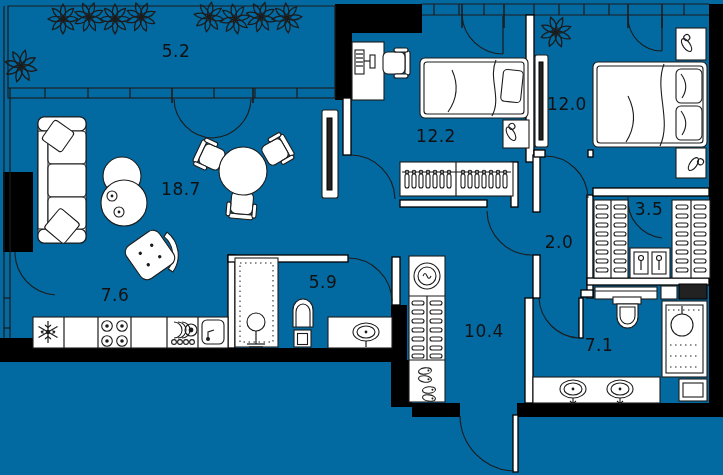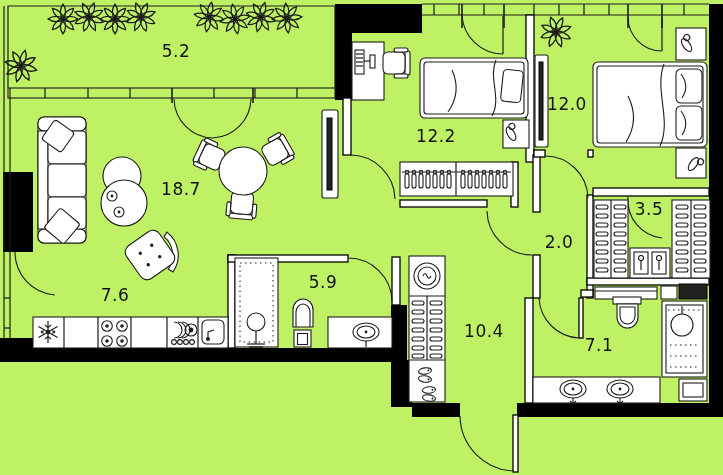--- a/index.html
+++ b/index.html
@@ -1,16 +1,16 @@
 <!DOCTYPE html>
 <html><head>
 <meta charset="utf-8">
 <style>
   html,body{margin:0;padding:0;background:#ffffff;}
-  #stage{position:relative;width:723px;height:475px;background:#bef264;overflow:hidden;
+  #stage{position:relative;width:723px;height:475px;background:#0369a1;overflow:hidden;
          font-family:"DejaVu Sans", sans-serif;text-align:right;}
   svg{display:block}
   .wall{fill:#000000;stroke:none}
   .twall{fill:#ffffff;stroke:#000000;stroke-width:1.3}
   .ln{fill:none;stroke:#1c1c1c;stroke-width:1.2}
   .ln2{fill:none;stroke:#1c1c1c;stroke-width:1.6}
   .fur{fill:#ffffff;stroke:#1c1c1c;stroke-width:1.1}
   .furn{fill:none;stroke:#1c1c1c;stroke-width:1.1}
   .dot{fill:#1c1c1c;stroke:none}
   .dark{fill:#222222;stroke:#000;stroke-width:1}

